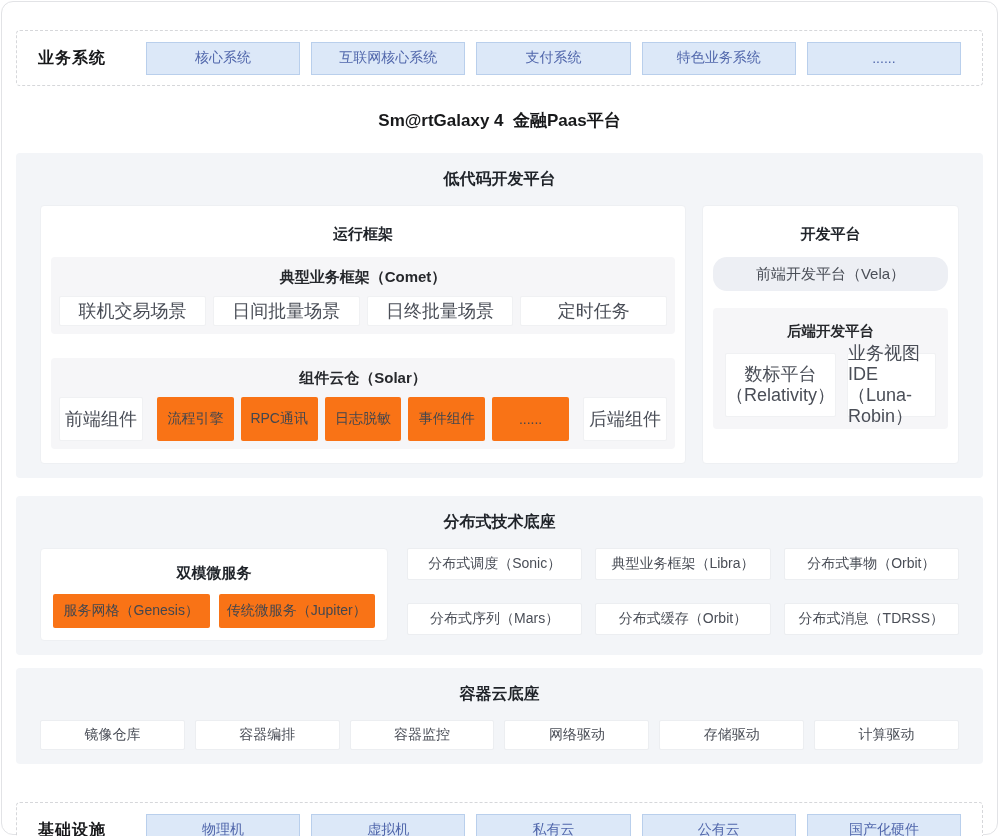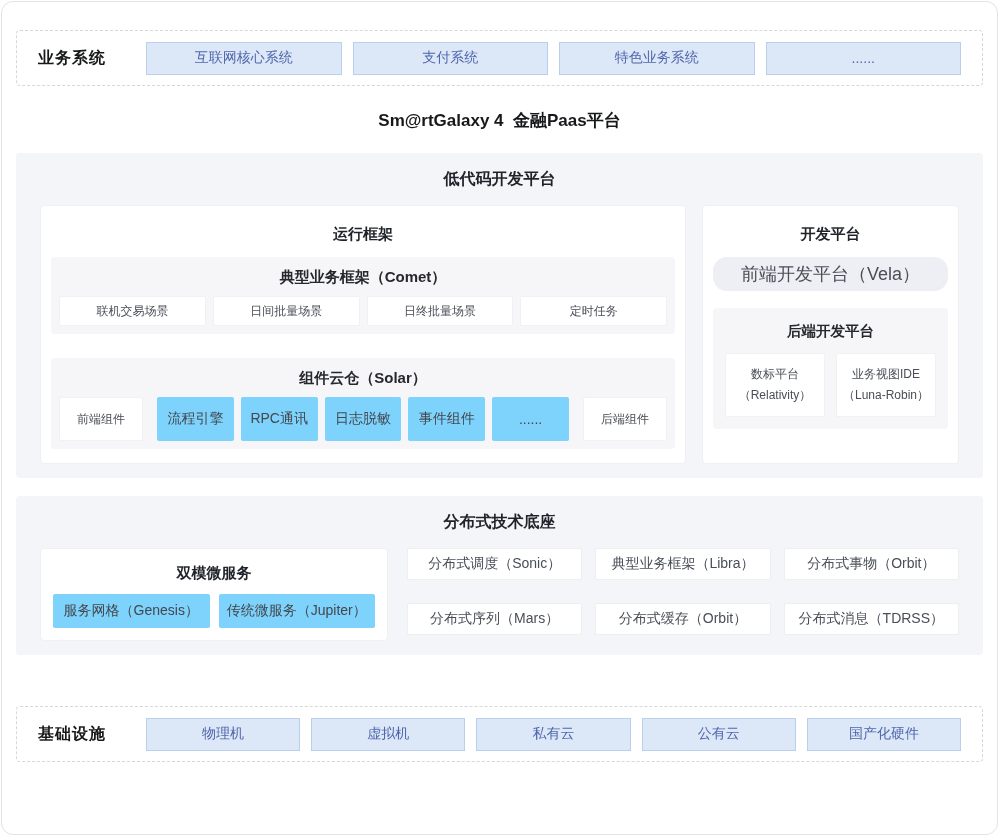--- a/index.html
+++ b/index.html
@@ -88,25 +88,25 @@
     text-align:center;
     font-weight:700;
     font-size:15px;
     color:#26282c;
   }
   .item-white {
     background:#fff;
     border:1px solid #f0f1f3;
     border-radius:2px;
     display:flex; align-items:center; justify-content:center;
-    font-size:12px;
+    font-size:18px;
     color:#4a4e57;
   }
   .item-gray {
-    background:#7dd3fc;
+    background:#f97316;
     border-radius:2px;
     display:flex; align-items:center; justify-content:center;
     font-size:14px;
     color:#44474e;
   }
   .box-on-section {
     background:#fff;
     border:1px solid #eceef1;
     border-radius:2px;
     display:flex; align-items:center; justify-content:center;
@@ -128,21 +128,21 @@
   .solar-row .item-gray { flex:1; height:44px; }
   .solar-front { margin-right:7px; }
   .solar-back { margin-left:7px; }
   .dev-card { flex:0 0 257px; padding:10px 10px 10px; }
   .dev-card .card-title { margin:9px 0 13px; }
   .vela-box {
     height:34px;
     background:#edeff4;
     border-radius:14px;
     display:flex; align-items:center; justify-content:center;
-    font-size:18px; color:#4a4e57;
+    font-size:15px; color:#4a4e57;
     margin-bottom:17px;
   }
   .backend-card { padding:9px 12px 12px; }
   .backend-card .subcard-title { font-size:14.5px; margin:5px 0 12px; }
   .backend-row { display:flex; gap:11px; }
   .backend-row .item-white {
     flex:1; height:64px;
     flex-direction:column;
     line-height:21px;
   }
@@ -169,20 +169,21 @@
   .gap-s3 { height:38px; }
 </style>
 </head>
 <body>
 
 <div class="frame">
 
   <div class="dashed-row">
     <div class="row-label">业务系统</div>
     <div class="pill-row">
+      <div class="pill-blue">核心系统</div>
       <div class="pill-blue">互联网核心系统</div>
       <div class="pill-blue">支付系统</div>
       <div class="pill-blue">特色业务系统</div>
       <div class="pill-blue">......</div>
     </div>
   </div>
 
   <div class="main-title">Sm@rtGalaxy 4  金融Paas平台</div>
 
   <div class="section">
@@ -255,20 +256,31 @@
         <div class="box-on-section">分布式事物（Orbit）</div>
         <div class="box-on-section">分布式序列（Mars）</div>
         <div class="box-on-section">分布式缓存（Orbit）</div>
         <div class="box-on-section">分布式消息（TDRSS）</div>
       </div>
     </div>
   </div>
 
   <div class="gap-s2"></div>
 
+  <div class="section">
+    <div class="section-title">容器云底座</div>
+    <div class="cc-row">
+      <div class="box-on-section">镜像仓库</div>
+      <div class="box-on-section">容器编排</div>
+      <div class="box-on-section">容器监控</div>
+      <div class="box-on-section">网络驱动</div>
+      <div class="box-on-section">存储驱动</div>
+      <div class="box-on-section">计算驱动</div>
+    </div>
+  </div>
 
   <div class="gap-s3"></div>
 
   <div class="dashed-row">
     <div class="row-label">基础设施</div>
     <div class="pill-row">
       <div class="pill-blue">物理机</div>
       <div class="pill-blue">虚拟机</div>
       <div class="pill-blue">私有云</div>
       <div class="pill-blue">公有云</div>

